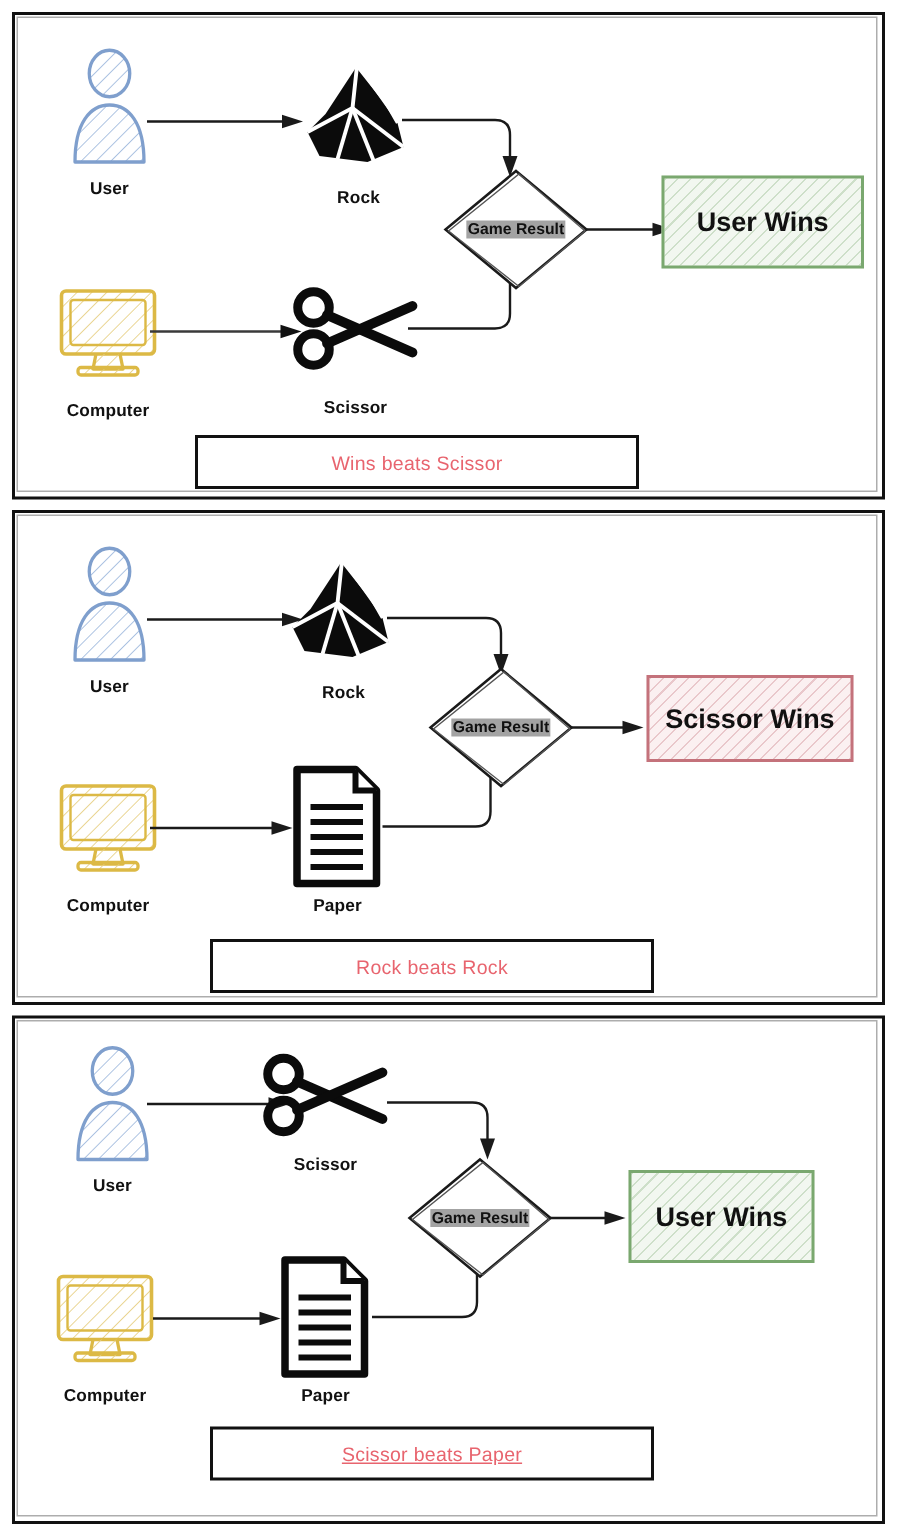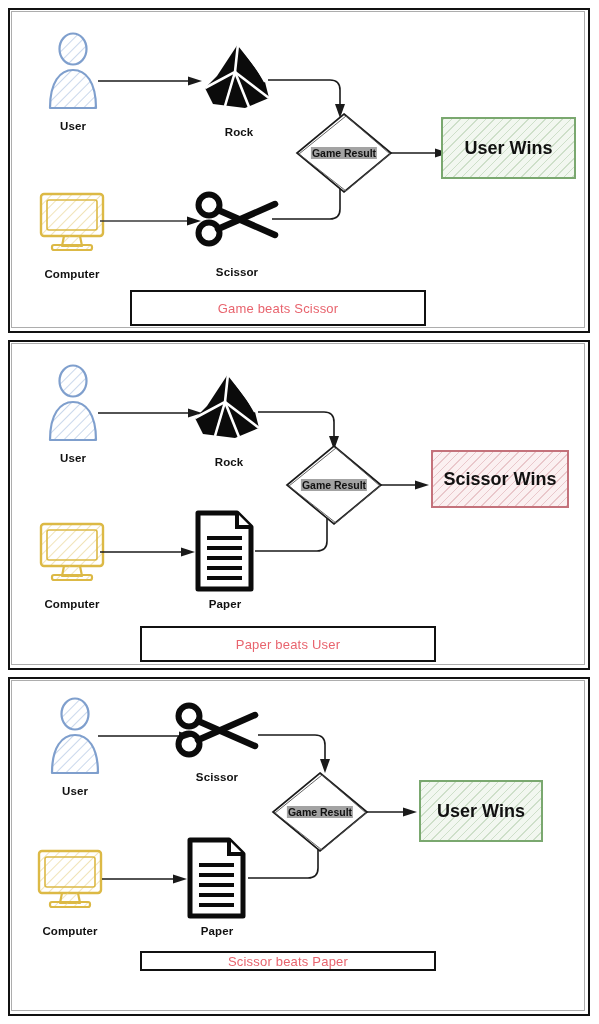--- a/index.html
+++ b/index.html
@@ -167,21 +167,21 @@
     <svg style="position:absolute;left:381px;top:136px;" width="60" height="14">
       <line x1="0" y1="7" x2="46" y2="7" stroke="#1a1a1a" stroke-width="1.6"></line>
       <path d="M58 7 L44 2.5 L44 11.5 Z" fill="#1a1a1a"></path>
     </svg>
 
     <div class="resultbox green" style="left:431px;top:107px;width:135px;height:62px;">
       <span>User Wins</span>
     </div>
 
     <div class="captionbox" style="left:120px;top:280px;width:296px;height:36px;">
-      <span>Game beats Scissor</span>
+      <span>Wins beats Scissor</span>
     </div>
   </div>
 
   <div class="panel" id="panel-2">
 
     <div class="node" style="left:30px;top:22px;width:66px;height:100px;">
       <svg class="ico" width="66" height="78" viewBox="0 0 66 78">
         <ellipse cx="33" cy="17" rx="13.5" ry="15.5" fill="url(#hatchBlue)" stroke="#7f9fcd" stroke-width="2.2"></ellipse>
         <path d="M10 76 C10 50 20 38 33 38 C46 38 56 50 56 76 Z" fill="url(#hatchBlue)" stroke="#7f9fcd" stroke-width="2.2" stroke-linejoin="round"></path>
       </svg>
@@ -254,21 +254,21 @@
     <svg style="position:absolute;left:371px;top:136px;" width="50" height="14">
       <line x1="0" y1="7" x2="36" y2="7" stroke="#1a1a1a" stroke-width="1.6"></line>
       <path d="M48 7 L34 2.5 L34 11.5 Z" fill="#1a1a1a"></path>
     </svg>
 
     <div class="resultbox red" style="left:421px;top:108px;width:138px;height:58px;">
       <span>Scissor Wins</span>
     </div>
 
     <div class="captionbox" style="left:130px;top:284px;width:296px;height:36px;">
-      <span>Paper beats User</span>
+      <span>Rock beats Rock</span>
     </div>
   </div>
 
   <div class="panel" id="panel-3">
 
     <div class="node" style="left:32px;top:18px;width:66px;height:100px;">
       <svg class="ico" width="66" height="78" viewBox="0 0 66 78">
         <ellipse cx="33" cy="17" rx="13.5" ry="15.5" fill="url(#hatchBlue)" stroke="#7f9fcd" stroke-width="2.2"></ellipse>
         <path d="M10 76 C10 50 20 38 33 38 C46 38 56 50 56 76 Z" fill="url(#hatchBlue)" stroke="#7f9fcd" stroke-width="2.2" stroke-linejoin="round"></path>
       </svg>
@@ -338,18 +338,18 @@
 
     <svg style="position:absolute;left:357px;top:126px;" width="52" height="14">
       <line x1="0" y1="7" x2="38" y2="7" stroke="#1a1a1a" stroke-width="1.6"></line>
       <path d="M50 7 L36 2.5 L36 11.5 Z" fill="#1a1a1a"></path>
     </svg>
 
     <div class="resultbox green" style="left:409px;top:101px;width:124px;height:62px;">
       <span>User Wins</span>
     </div>
 
-    <div class="captionbox" style="left:130px;top:272px;width:296px;height:20px;">
+    <div class="captionbox" style="left:130px;top:272px;width:296px;height:36px;text-decoration:underline;">
       <span>Scissor beats Paper</span>
     </div>
   </div>
 
 </div>
 
 </body></html>

